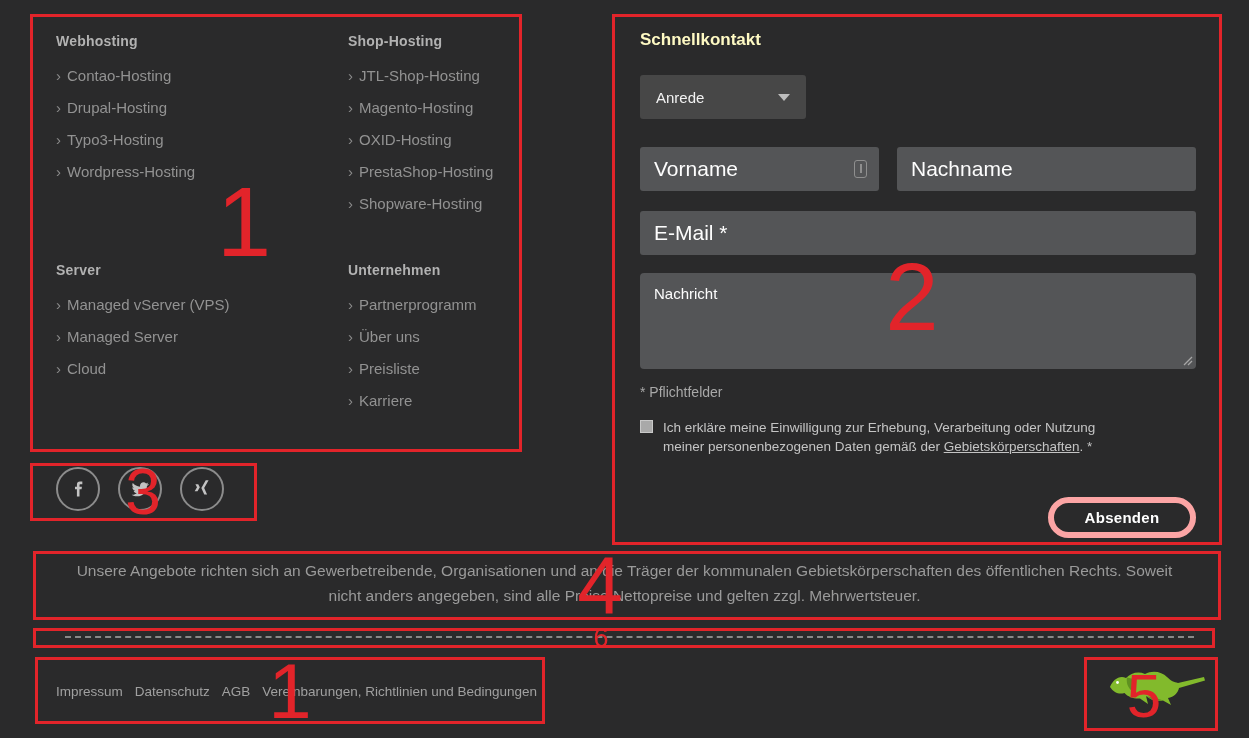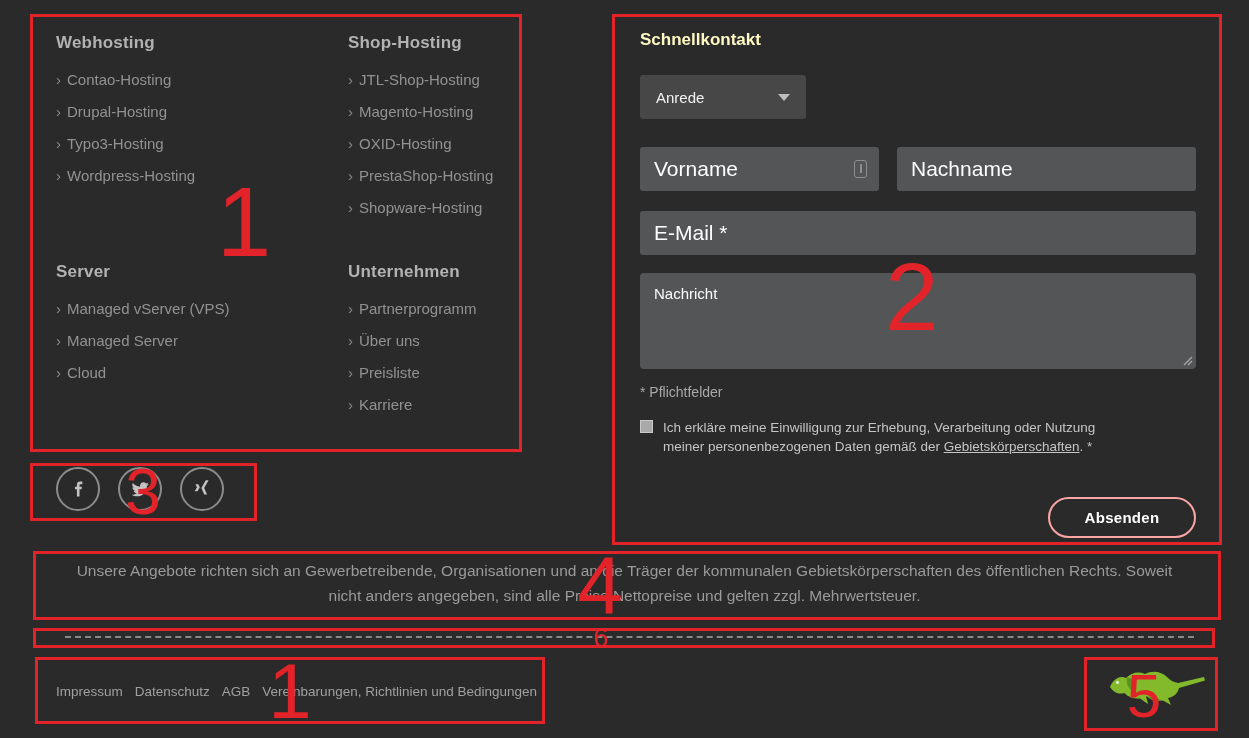--- a/index.html
+++ b/index.html
@@ -5,21 +5,21 @@
   * { margin:0; padding:0; box-sizing:border-box; }
   html,body { background:#1d1d1d; }
   body { font-family:"Liberation Sans", sans-serif; }
   .page {
     position:relative; width:1249px; height:738px;
     background:#2a2a2b; overflow:hidden;
   }
 
   
   .nav-col { position:absolute; width:270px; }
-  .nav-col h3 { font-size:17px; font-weight:bold; color:#b2b2b2; letter-spacing:.2px; margin-bottom:17px; }
+  .nav-col h3 { font-size:14px; font-weight:bold; color:#b2b2b2; letter-spacing:.2px; margin-bottom:17px; }
   .nav-col ul { list-style:none; }
   .nav-col li { font-size:15px; color:#929292; margin-bottom:13px; line-height:19px; cursor:pointer; }
   .chev { color:#8a8a8a; margin-right:6px; font-size:15px; }
 
   
   .social { position:absolute; left:56px; top:467px; display:flex; gap:18px; }
   .social-btn {
     width:44px; height:44px; border:2px solid #8c8c8c; border-radius:50%;
     display:flex; align-items:center; justify-content:center; cursor:pointer;
   }
@@ -62,21 +62,21 @@
   .required-note { font-size:14px; color:#a8a8a8; margin-bottom:18px; }
   .consent { display:flex; gap:10px; width:486px; }
   .checkbox {
     flex:0 0 13px; width:13px; height:13px; margin-top:2px;
     background:#a9a9a9; border:1px solid #c9c9c9; cursor:pointer;
   }
   .consent-text { font-size:13.5px; line-height:19px; color:#c4c4c4; }
   .consent-text a { color:#c4c4c4; text-decoration:underline; cursor:pointer; }
   .submit-btn {
     position:absolute; right:0; top:467px; width:148px; height:41px;
-    border:2px solid #fca5a5; border-radius:21px; background:transparent;
+    border:6px solid #fca5a5; border-radius:21px; background:transparent;
     color:#fff; font-size:15px; font-weight:bold; letter-spacing:.3px;
     cursor:pointer; font-family:"Liberation Sans",sans-serif;
   }
 
   
   .disclaimer {
     position:absolute; left:60px; right:60px; top:558px; text-align:center;
     color:#9a9a9a; font-size:15.5px; line-height:25px;
   }
   .dashed-divider { position:absolute; left:65px; right:55px; top:636px; border-top:2px dashed #888888; }

